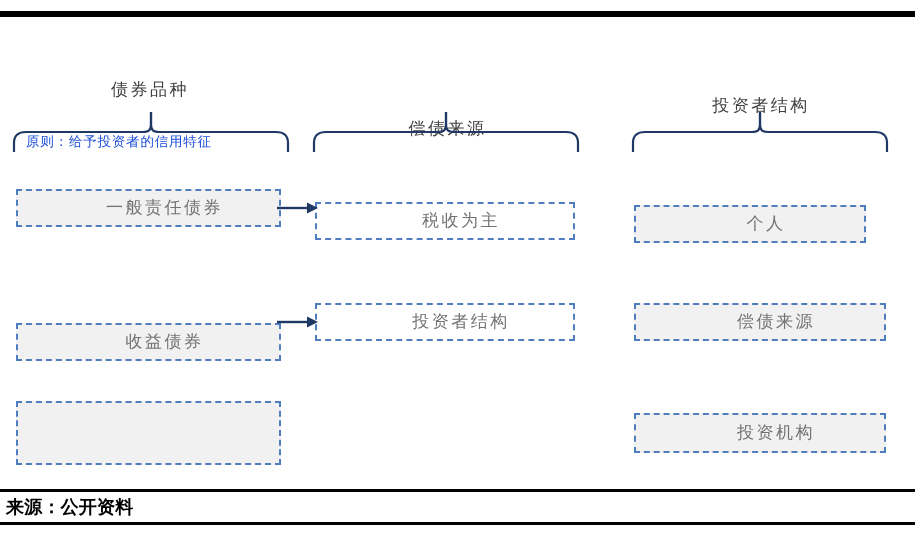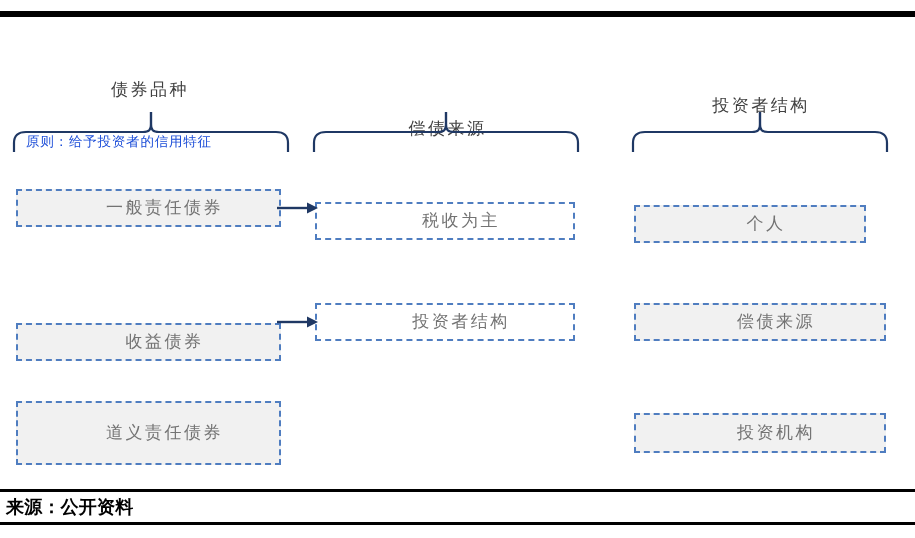--- a/index.html
+++ b/index.html
@@ -169,21 +169,20 @@
     <path d="M129,0 L129,12 C129,18 127,20 121,20 L14,20 C6,20 2,24 2,31 L2,40" fill="none" stroke="#1f3864" stroke-width="2.2" stroke-linecap="round"></path>
     <path d="M129,0 L129,12 C129,18 131,20 137,20 L244,20 C252,20 256,24 256,31 L256,40" fill="none" stroke="#1f3864" stroke-width="2.2" stroke-linecap="round"></path>
   </svg>
 </div>
 
 <div id="principle-note">原则：给予投资者的信用特征</div>
 
 <div class="node-box fill-gray" id="box-c1-r1">一般责任债券</div>
 <div class="node-box fill-gray" id="box-c1-r2">收益债券</div>
 <div class="node-box fill-gray" id="box-c1-r3">
-  <span class="line">道义责任债券</span>
 </div>
 
 <div class="node-box fill-white" id="box-c2-r1">税收为主</div>
 <div class="node-box fill-white" id="box-c2-r2">投资者结构</div>
 
 <div class="node-box fill-gray" id="box-c3-r1">个人</div>
 <div class="node-box fill-gray" id="box-c3-r2">偿债来源</div>
 <div class="node-box fill-gray" id="box-c3-r3">投资机构</div>
 
 <div class="flow-arrow" id="arrow-r1">

